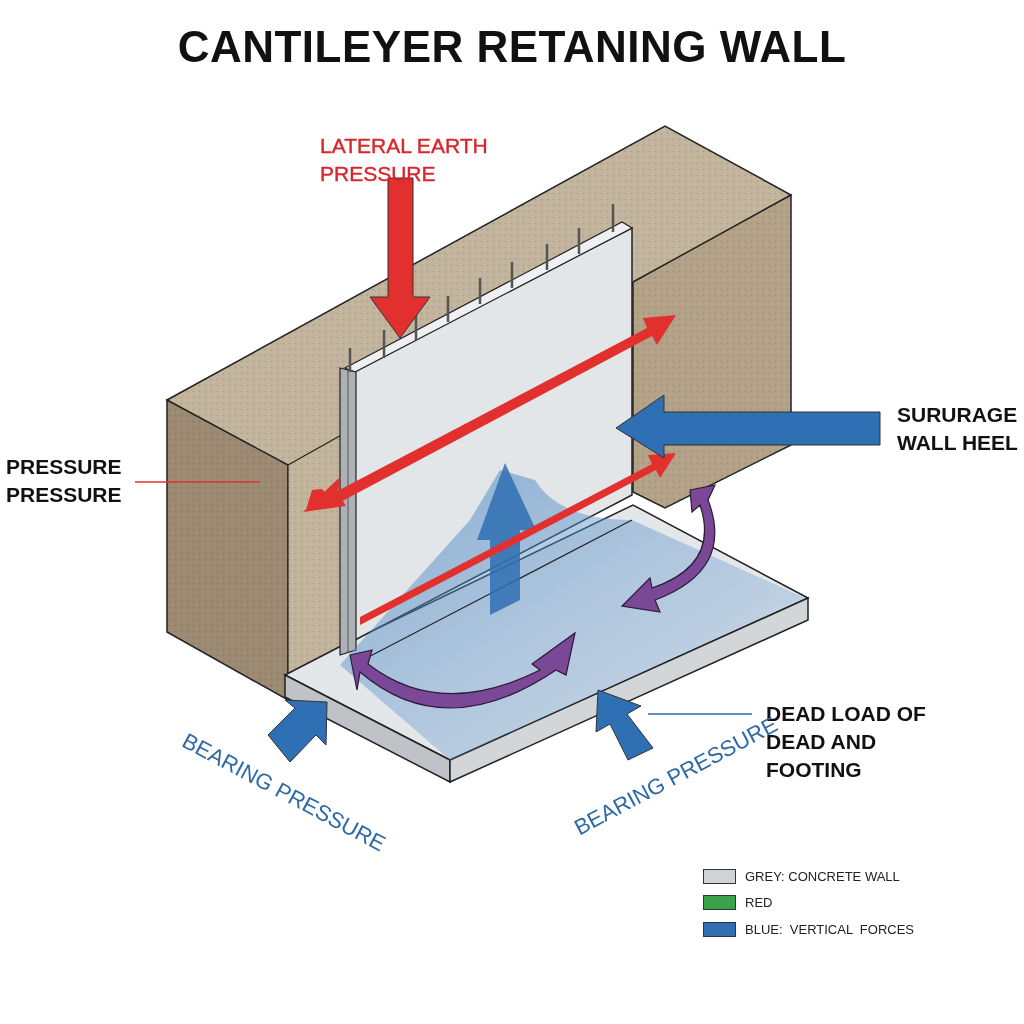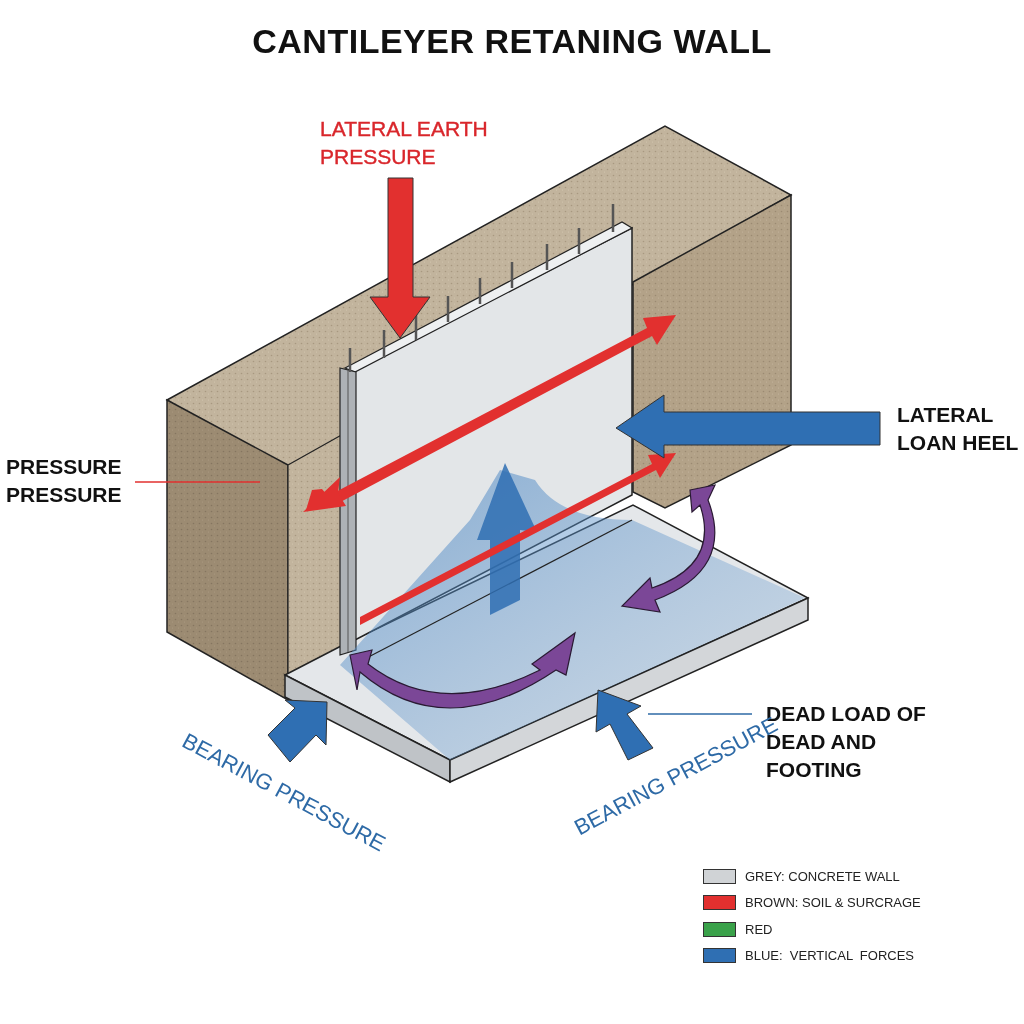--- a/index.html
+++ b/index.html
@@ -1,22 +1,22 @@
 <!DOCTYPE html>
 <html><head>
 <meta charset="utf-8">
 <style>
   html, body { margin: 0; padding: 0; background: #ffffff; }
   body { width: 1024px; height: 1024px; position: relative; overflow: hidden;
          font-family: "Liberation Sans", sans-serif; }
   #stage { position: absolute; left: 0; top: 0; width: 1024px; height: 1024px; }
   .title { position: absolute; left: 0; width: 1024px; top: 22px; text-align: center;
-           font-weight: bold; font-size: 34px; color: #111; letter-spacing: 0.5px; }
+           font-weight: bold; font-size: 44px; color: #111; letter-spacing: 0.5px; }
   .lbl { position: absolute; font-weight: bold; line-height: 28px; }
-  .lbl-red { color: #d9262b; font-weight: normal; font-size: 21px; -webkit-text-stroke: 0.4px #d9262b; }
+  .lbl-red { color: #d9262b; font-weight: normal; font-size: 21px; margin-top: 17px; -webkit-text-stroke: 0.4px #d9262b; }
   .lbl-black { color: #111; font-size: 21px; }
   .lbl-blue-rot { position: absolute; color: #2e6aa6; font-size: 22px; font-weight: normal;
                   white-space: nowrap; transform-origin: left top; }
   .legend { position: absolute; left: 703px; top: 863px; }
   .legend-row { display: flex; align-items: center; height: 26.5px; }
   .swatch { width: 33px; height: 15px; border: 1.2px solid #333; margin-right: 9px; box-sizing: border-box; }
   .legend-text { font-size: 13px; color: #222; white-space: pre; }
 </style>
 </head>
 <body>
@@ -102,22 +102,22 @@
 </div>
 
 <div class="title">CANTILEYER RETANING WALL</div>
 
 <div class="lbl lbl-red" style="left:320px; top:115px;">
   <div>LATERAL EARTH</div>
   <div>PRESSURE</div>
 </div>
 
 <div class="lbl lbl-black" style="left:897px; top:401px;">
-  <div>LATERAL</div>
-  <div>LOAN HEEL</div>
+  <div>SURURAGE</div>
+  <div>WALL HEEL</div>
 </div>
 
 <div class="lbl lbl-black" style="left:6px; top:453px;">
   <div>PRESSURE</div>
   <div>PRESSURE</div>
 </div>
 
 <div class="lbl lbl-black" style="left:766px; top:700px;">
   <div>DEAD LOAD OF</div>
   <div>DEAD AND</div>
@@ -126,24 +126,20 @@
 
 <div class="lbl-blue-rot" style="left:190px; top:728px; transform: rotate(28deg);">BEARING PRESSURE</div>
 <div class="lbl-blue-rot" style="left:570px; top:818px; transform: rotate(-28deg);">BEARING PRESSURE</div>
 
 <div class="legend">
   <div class="legend-row">
     <span class="swatch" style="background: rgb(208, 211, 214);"></span>
     <span class="legend-text">GREY: CONCRETE WALL</span>
   </div>
   <div class="legend-row">
-    <span class="swatch" style="background: rgb(226, 48, 47);"></span>
-    <span class="legend-text">BROWN: SOIL &amp; SURCRAGE</span>
-  </div>
-  <div class="legend-row">
     <span class="swatch" style="background: rgb(58, 162, 74);"></span>
     <span class="legend-text">RED</span>
   </div>
   <div class="legend-row">
     <span class="swatch" style="background: rgb(47, 111, 179);"></span>
     <span class="legend-text">BLUE:  VERTICAL  FORCES</span>
   </div>
 </div>
 
 </body></html>

